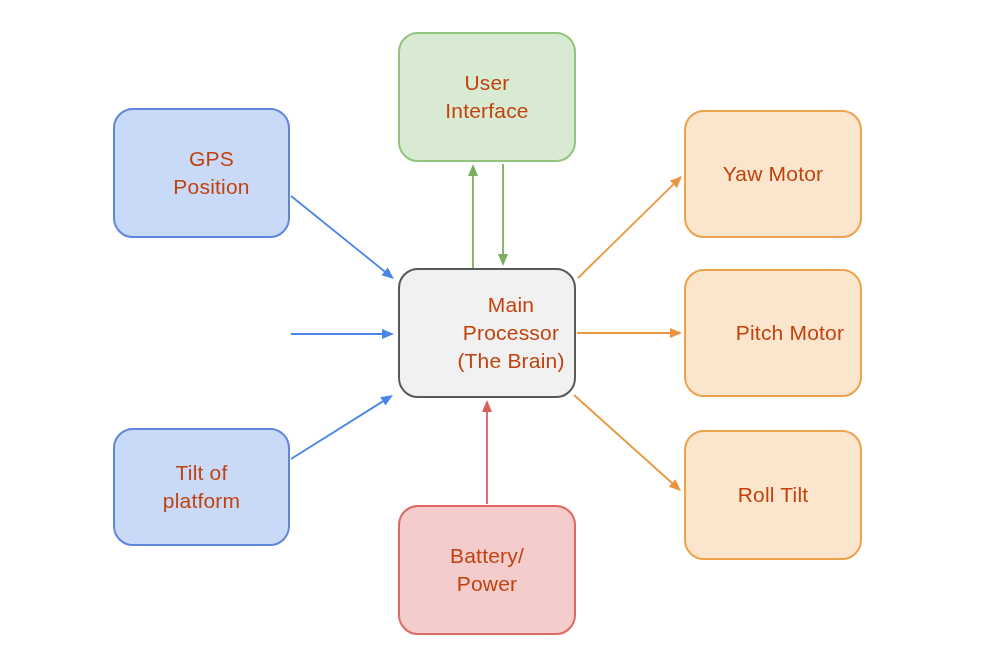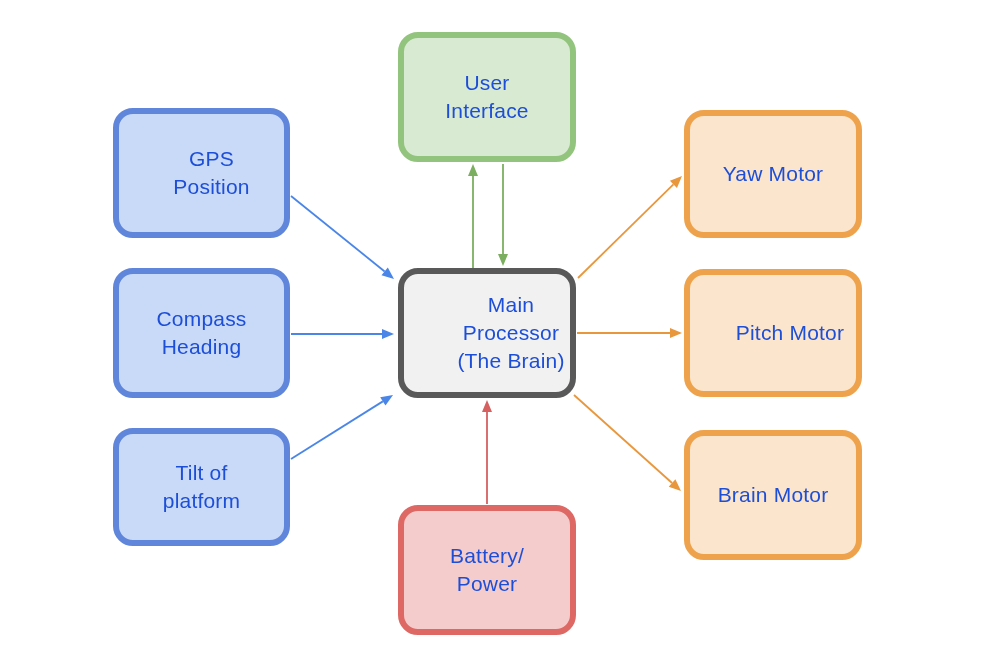--- a/index.html
+++ b/index.html
@@ -20,28 +20,28 @@
     left: 0;
     top: 0;
     width: 1000px;
     height: 658px;
     pointer-events: none;
   }
   .node {
     position: absolute;
     box-sizing: border-box;
     border-radius: 20px;
-    border: 6px solid #737373;
+    border: 2px solid #737373;
     display: flex;
     align-items: center;
     justify-content: center;
     text-align: center;
     font-size: 21px;
     line-height: 28px;
-    color: #1d4ed8;
+    color: #c2410c;
     white-space: pre-line;
     letter-spacing: 0.2px;
   }
   
   .node-gps      { left: 113px; top: 108px; width: 177px; height: 130px; padding-left: 20px; }
   .node-compass  { left: 113px; top: 268px; width: 177px; height: 130px; }
   .node-tilt     { left: 113px; top: 428px; width: 177px; height: 118px; }
   .node-ui       { left: 398px; top:  32px; width: 178px; height: 130px; }
   .node-main     { left: 398px; top: 268px; width: 178px; height: 130px; padding-left: 48px; }
   .node-battery  { left: 398px; top: 505px; width: 178px; height: 130px; }
@@ -91,24 +91,20 @@
         <line x1="574" y1="395" x2="672.0680287002646" y2="482.98626874042424" stroke="#e9973d" stroke-width="1.8"></line>
         <polygon points="681,491 668.7289740087747,486.70792344864736 675.4070833917544,479.2646140322011" fill="#e9973d"></polygon>
       </g>
     </svg>
 
   <div class="node node-gps" style="background: rgb(201, 218, 248); border-color: rgb(95, 134, 218);">
     <span>GPS
 Position</span>
   </div>
 
-  <div class="node node-compass" style="background: rgb(201, 218, 248); border-color: rgb(95, 134, 218);">
-    <span>Compass
-Heading</span>
-  </div>
 
   <div class="node node-tilt" style="background: rgb(201, 218, 248); border-color: rgb(95, 134, 218);">
     <span>Tilt of
 platform</span>
   </div>
 
   <div class="node node-ui" style="background: rgb(217, 234, 211); border-color: rgb(147, 196, 125);">
     <span>User
 Interface</span>
   </div>
@@ -126,16 +122,16 @@
   <div class="node node-battery" style="background: rgb(244, 204, 204); border-color: rgb(221, 104, 100);">
     <span>Battery/
 Power</span>
   </div>
 
   <div class="node node-pitch" style="background: rgb(252, 229, 205); border-color: rgb(238, 162, 75); padding-left: 34px;">
     <span>Pitch Motor</span>
   </div>
 
   <div class="node node-roll" style="background: rgb(252, 229, 205); border-color: rgb(238, 162, 75);">
-    <span>Brain Motor</span>
+    <span>Roll Tilt</span>
   </div>
 
 </div>
 
 </body></html>

